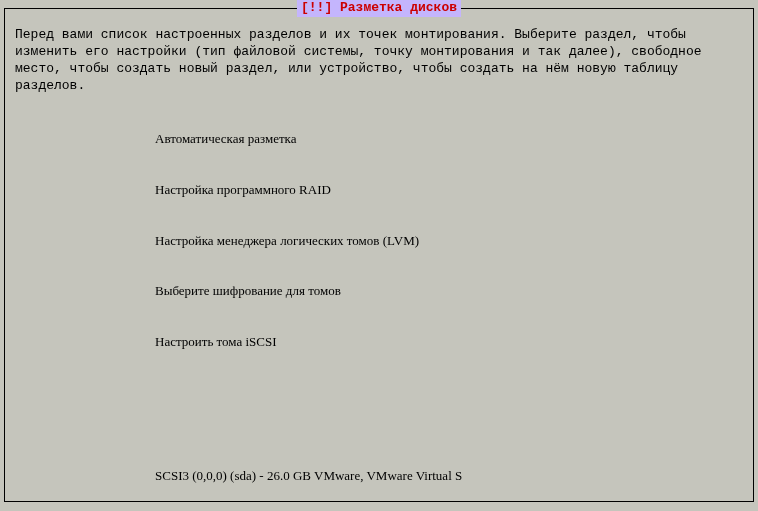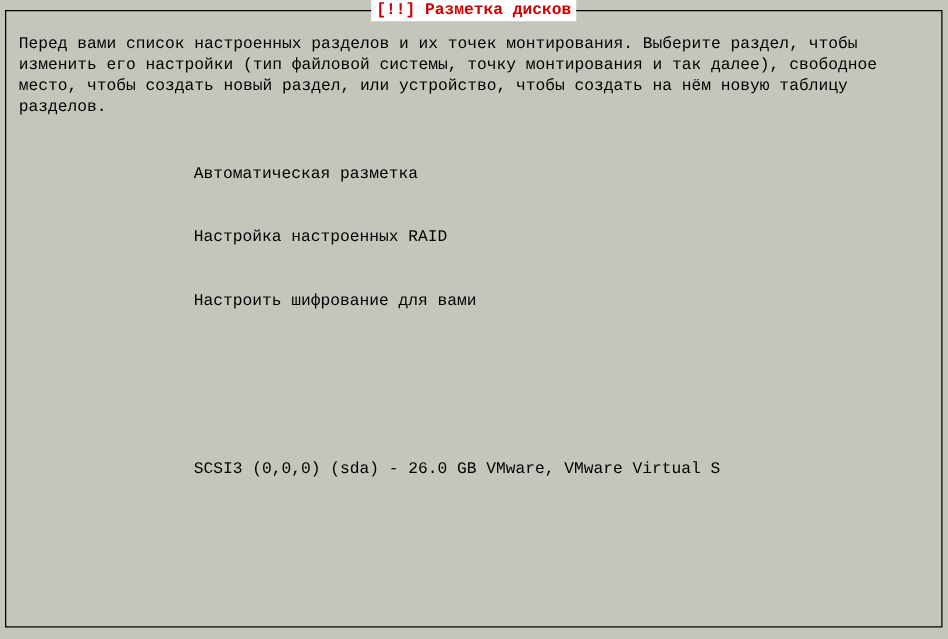--- a/index.html
+++ b/index.html
@@ -19,56 +19,59 @@
     margin: 8px 4px 4px 4px;
     position: relative;
     height: 494px;
     box-sizing: border-box;
   }
   .title {
     position: absolute;
     top: -9px;
     left: 50%;
     transform: translateX(-50%);
-    background: #ffffff;
+    background: #c4b5fd;
     color: #c00;
     padding: 0 4px;
     font-weight: bold;
     white-space: pre;
   }
   .content {
     padding: 8px 10px;
   }
   .intro {
     margin: 10px 0 3px 0;
     white-space: pre-wrap;
   }
   .menu-block {
     margin-left: 140px;
     white-space: pre;
   }
   .menu-item {
     white-space: pre;
+    font-family: Liberation Serif, serif;
   }
   .spacer {
     height: 16px;
   }
 </style>
 </head>
 <body>
 
 <div class="dialog-border">
   <div class="title">[!!] Разметка дисков</div>
   <div class="content">
     <div class="intro">Перед вами список настроенных разделов и их точек монтирования. Выберите раздел, чтобы изменить его настройки (тип файловой системы, точку монтирования и так далее), свободное место, чтобы создать новый раздел, или устройство, чтобы создать на нём новую таблицу разделов.</div>
 
     <div class="menu-block">
       <div class="menu-item">Автоматическая разметка</div>
-      <div class="menu-item">Настройка настроенных RAID</div>
-      <div class="menu-item">Настроить шифрование для вами</div>
+      <div class="menu-item">Настройка программного RAID</div>
+      <div class="menu-item">Настройка менеджера логических томов (LVM)</div>
+      <div class="menu-item">Выберите шифрование для томов</div>
+      <div class="menu-item">Настроить тома iSCSI</div>
 
       <div class="spacer"></div>
 
       <div class="menu-item">SCSI3 (0,0,0) (sda) - 26.0 GB VMware, VMware Virtual S</div>
       
       
       
       
       
 

